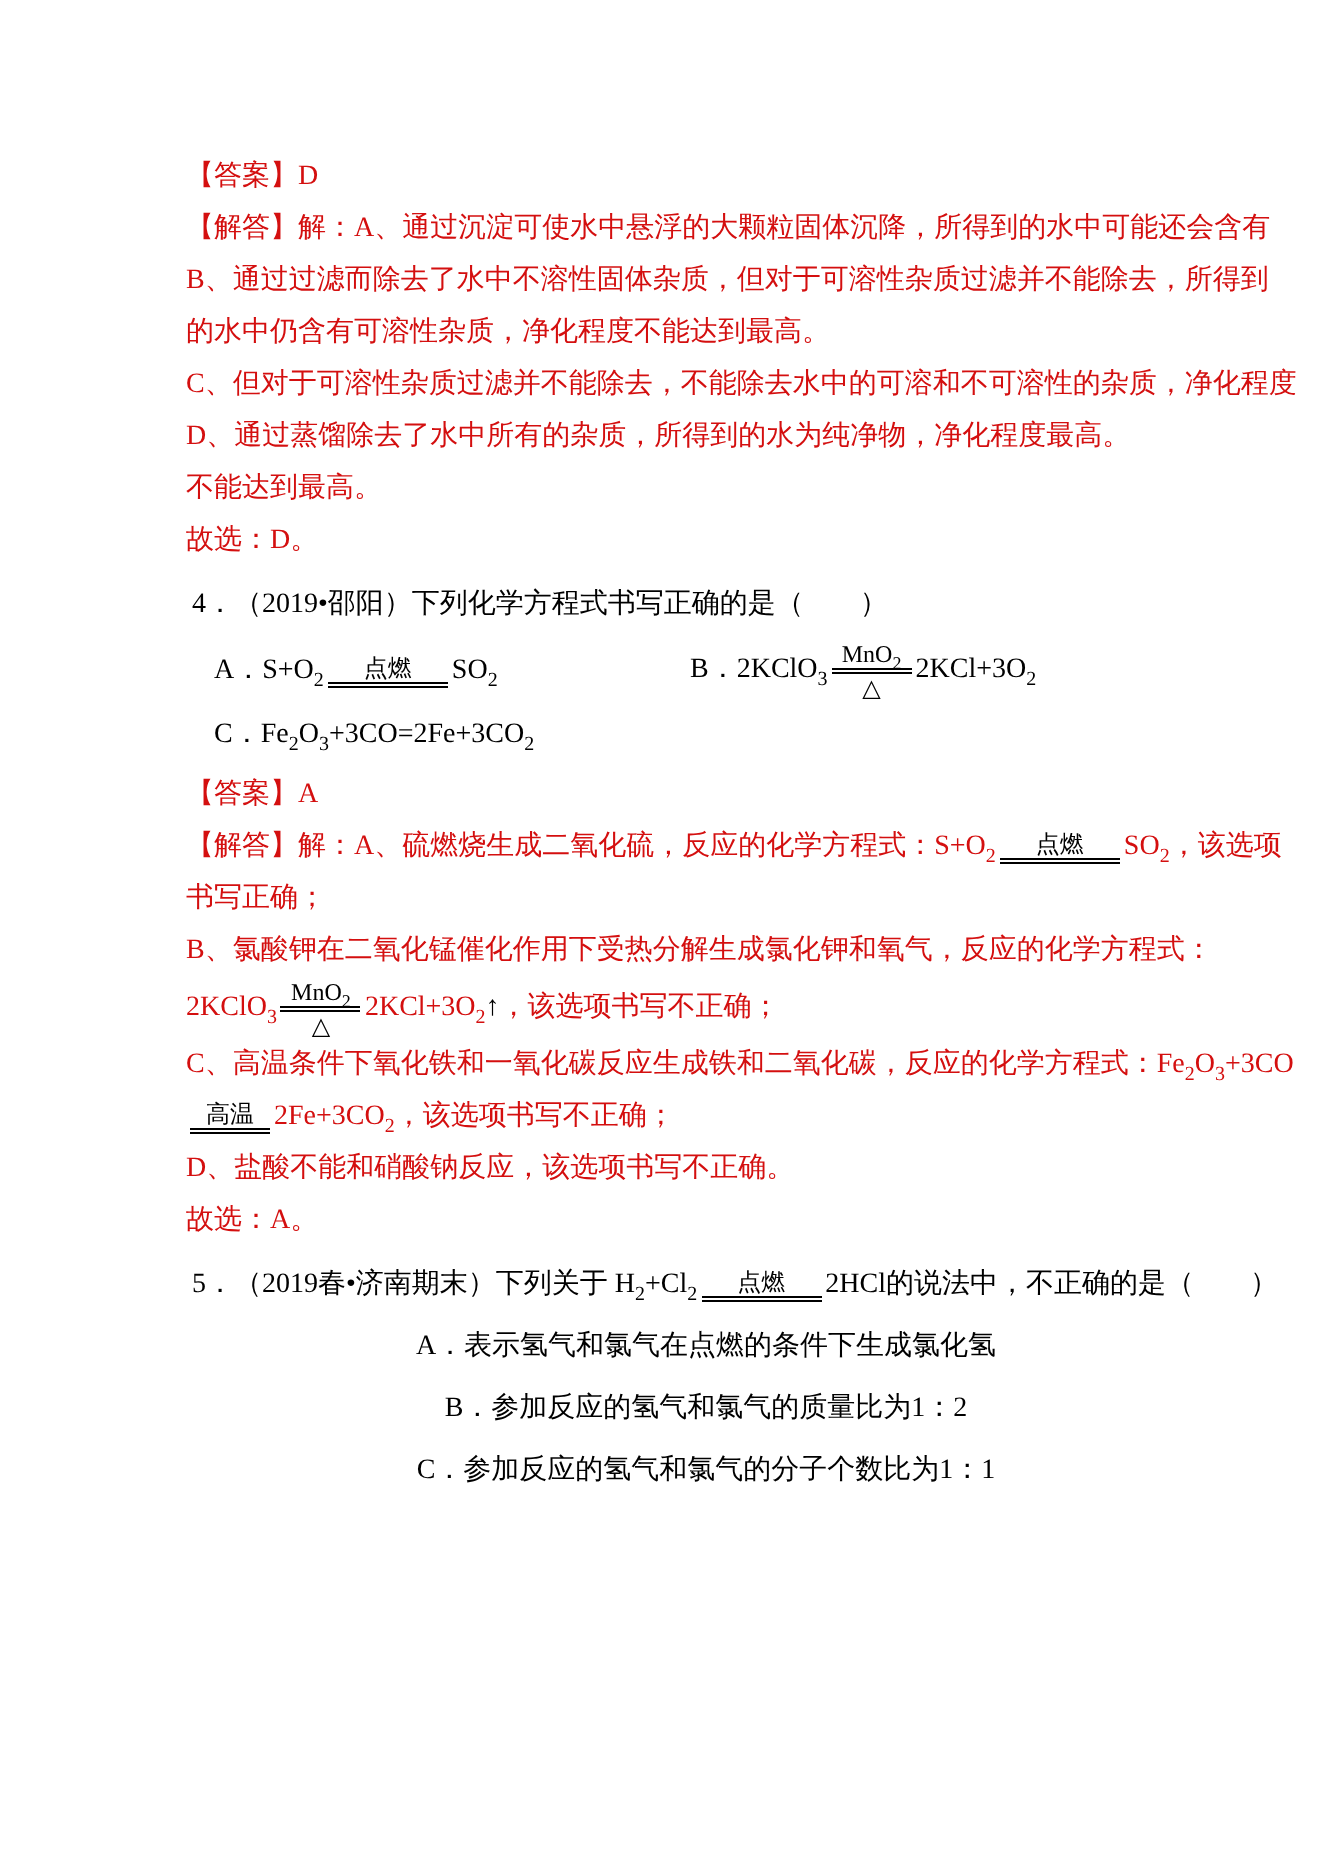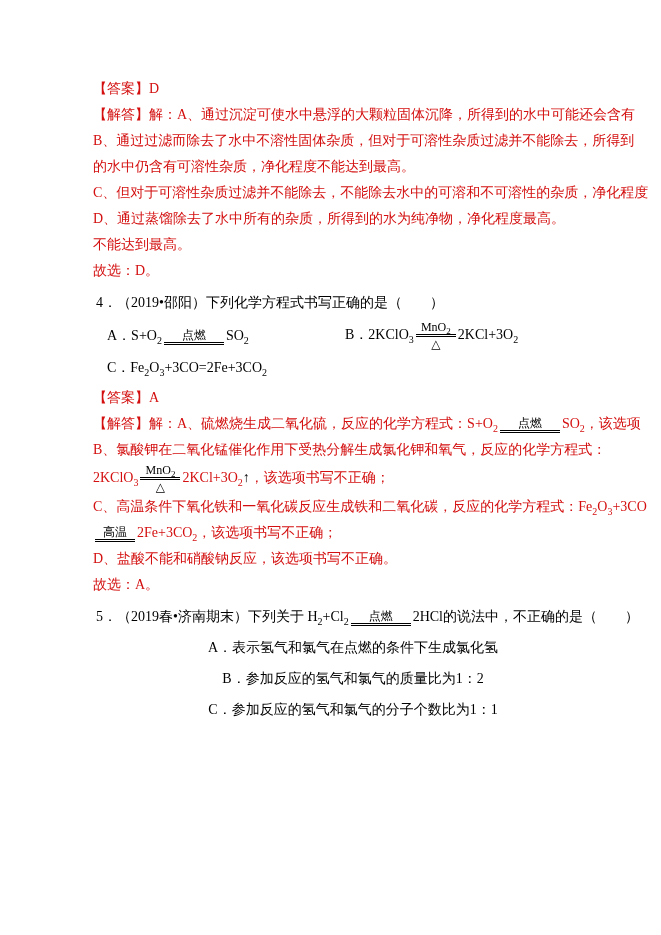--- a/index.html
+++ b/index.html
@@ -71,20 +71,21 @@
           </span><span>2KCl+3O</span><sub>2</sub></span>
       </div>
       <div class="line optrow">
         <span class="optcell"><span>C．Fe</span><sub>2</sub><span>O</span><sub>3</sub><span>+3CO</span><span>=</span><span>2Fe+3CO</span><sub>2</sub></span>
       </div>
       <div class="line red sp-ans"><span>【答案】</span><span>A</span></div>
       <div class="line red"><span>【解答】解：A、硫燃烧生成二氧化硫，反应的化学方程式：S+O</span><sub>2</sub><span class="eq">
           <span class="eq-top"><span>点燃</span></span>
           <span class="eq-line"></span>
         </span><span>SO</span><sub>2</sub><span>，该选项</span></div>
+      <div class="line red"><span>书写正确；</span></div>
       <div class="line red"><span>B、氯酸钾在二氧化锰催化作用下受热分解生成氯化钾和氧气，反应的化学方程式：</span></div>
       <div class="line red"><span>2KClO</span><sub>3</sub><span class="eq narrow">
           <span class="eq-top"><span>MnO</span><sub>2</sub></span>
           <span class="eq-line"></span>
           <span class="eq-bot"><span>△</span></span>
         </span><span>2KCl+3O</span><sub>2</sub><span class="blk">↑</span><span>，该选项书写不正确；</span></div>
       <div class="line red"><span>C、高温条件下氧化铁和一氧化碳反应生成铁和二氧化碳，反应的化学方程式：Fe</span><sub>2</sub><span>O</span><sub>3</sub><span>+3CO</span></div>
       <div class="line red"><span class="eq narrow">
           <span class="eq-top"><span>高温</span></span>
           <span class="eq-line"></span>

